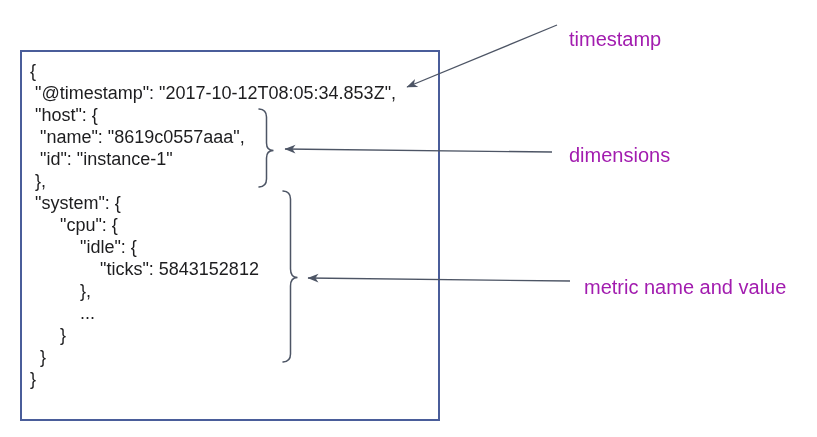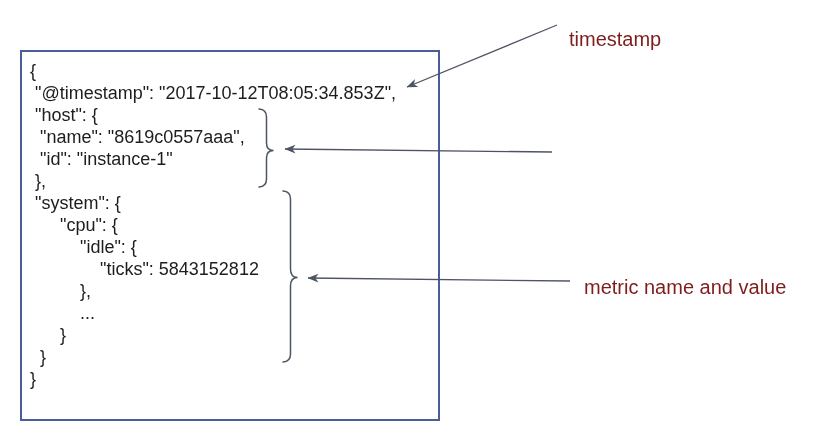--- a/index.html
+++ b/index.html
@@ -27,21 +27,21 @@
     top: 8px;
     font-size: 18px;
     line-height: 22px;
     color: #1d1d1f;
   }
   .code-line { white-space: pre; }
   .label {
     position: absolute;
     font-size: 20px;
     line-height: 24px;
-    color: #7f1d1d;
+    color: #a21caf;
     white-space: nowrap;
   }
   .label-timestamp { left: 569px; top: 27px; }
   .label-dimensions { left: 569px; top: 143px; }
   .label-metric { left: 584px; top: 275px; text-align: center; }
   .overlay {
     position: absolute;
     left: 0; top: 0;
     width: 817px; height: 437px;
     pointer-events: none;
@@ -84,15 +84,16 @@
     <path d="M 283 191 Q 290.5 191.5 290.5 199 L 290.5 269 Q 290.5 277.5 297.5 277.5 Q 290.5 277.5 290.5 286 L 290.5 354 Q 290.5 361.5 283 362" fill="none" stroke="#4d5565" stroke-width="1.5" stroke-linecap="round"></path>
 
     <line x1="557" y1="25" x2="407" y2="87" stroke="#4d5565" stroke-width="1.3" marker-end="url(#arrow)"></line>
 
     <line x1="552" y1="152" x2="285" y2="149" stroke="#4d5565" stroke-width="1.3" marker-end="url(#arrow)"></line>
 
     <line x1="570" y1="281" x2="308" y2="278" stroke="#4d5565" stroke-width="1.3" marker-end="url(#arrow)"></line>
   </svg>
 
   <div class="label label-timestamp">timestamp</div>
+  <div class="label label-dimensions">dimensions</div>
   <div class="label label-metric">metric name and value</div>
 
 </div>
 
 </body></html>

